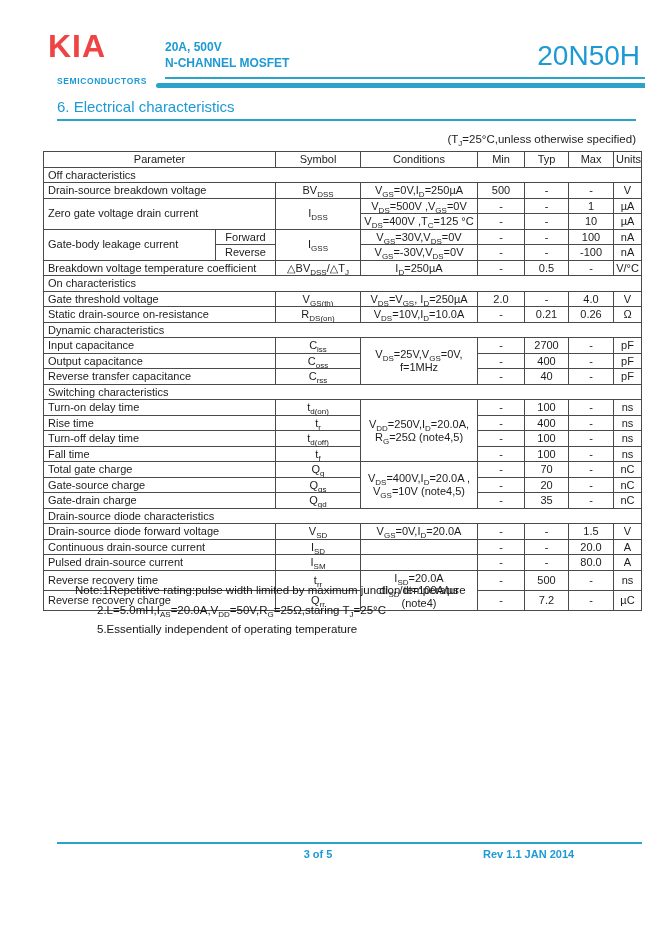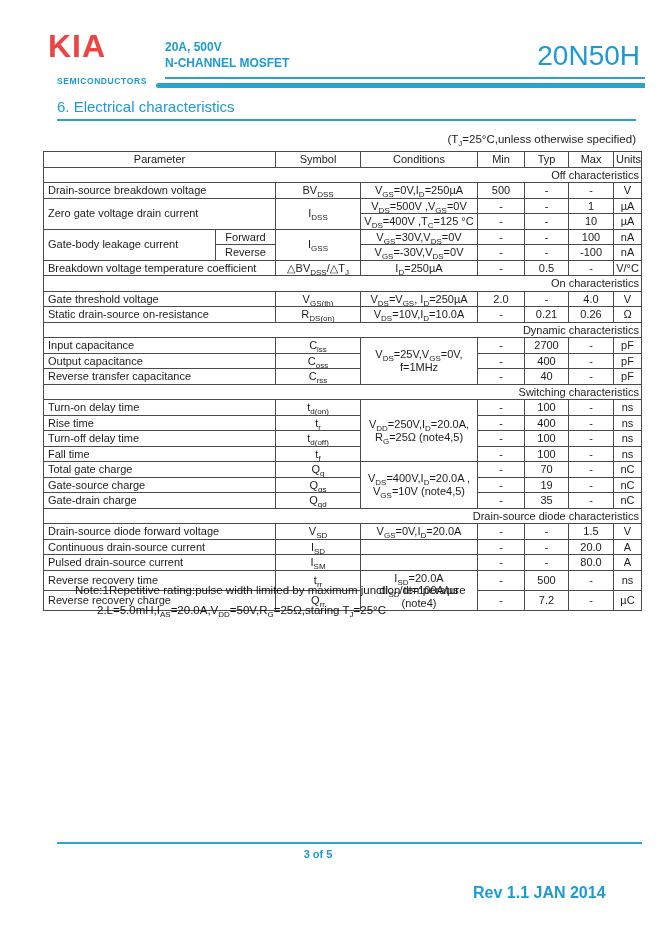--- a/index.html
+++ b/index.html
@@ -48,38 +48,38 @@
     font-size:11px; line-height:12.5px;
   }
   th, td {
     border:1px solid #4a4a4a;
     padding:1px 2px;
     text-align:center;
     font-weight:normal;
     overflow:hidden;
   }
   td.c-l { text-align:left; padding-left:4px; }
-  td.c-sec { text-align:right; padding-left:4px; }
+  td.c-sec { text-align:left; padding-left:4px; }
   sub { font-size:8px; line-height:0; }
   
   .notes {
     position:absolute; left:75px; top:584px;
     font-size:11.5px; color:#141414;
   }
   .note-line { margin-bottom:7px; line-height:12.5px; }
   .note-line.indented { padding-left:22px; }
   
   .footer-rule { position:absolute; left:57px; right:20px; top:842px; height:2px; background:#2aa2cc; }
   .footer-page {
     position:absolute; left:288px; top:848px; width:60px; text-align:center;
     font-size:11px; font-weight:bold; color:#1d9ad4;
   }
   .footer-rev {
-    position:absolute; left:473px; top:848px;
-    font-size:16px; font-weight:bold; color:#1d9ad4;margin-top:36px;
+    position:absolute; left:483px; top:848px;
+    font-size:11px; font-weight:bold; color:#1d9ad4;
   }
 </style>
 </head>
 <body>
 
 <div class="logo-brand">KIA</div>
 <div class="logo-sub">SEMICONDUCTORS</div>
 
 <div class="subtitle">
   <div>20A,  500V</div>
@@ -265,21 +265,21 @@
           <td rowspan="3">V<sub>DS</sub>=400V,I<sub>D</sub>=20.0A ,<br>V<sub>GS</sub>=10V (note4,5)</td>
           <td>-</td>
           <td>70</td>
           <td>-</td>
           <td>nC</td>
         </tr>
         <tr>
           <td colspan="2" class="c-l">Gate-source charge</td>
           <td>Q<sub>gs</sub></td>
           <td>-</td>
-          <td>19</td>
+          <td>20</td>
           <td>-</td>
           <td>nC</td>
         </tr>
         <tr>
           <td colspan="2" class="c-l">Gate-drain charge</td>
           <td>Q<sub>gd</sub></td>
           <td>-</td>
           <td>35</td>
           <td>-</td>
           <td>nC</td>
@@ -331,17 +331,18 @@
           <td>-</td>
           <td>µC</td>
         </tr>
       </tbody>
   </table>
 </div>
 
 <div class="notes">
   <div class="note-line">Note:1Repetitive rating:pulse width limited by maximum junction temperature</div>
   <div class="note-line indented">2.L=5.0mH,I<sub>AS</sub>=20.0A,V<sub>DD</sub>=50V,R<sub>G</sub>=25Ω,staring T<sub>J</sub>=25°C</div>
+  <div class="note-line indented">5.Essentially independent of operating temperature</div>
 </div>
 
 <div class="footer-rule"></div>
 <div class="footer-page">3 of 5</div>
 <div class="footer-rev">Rev 1.1 JAN 2014</div>
 
 </body></html>

